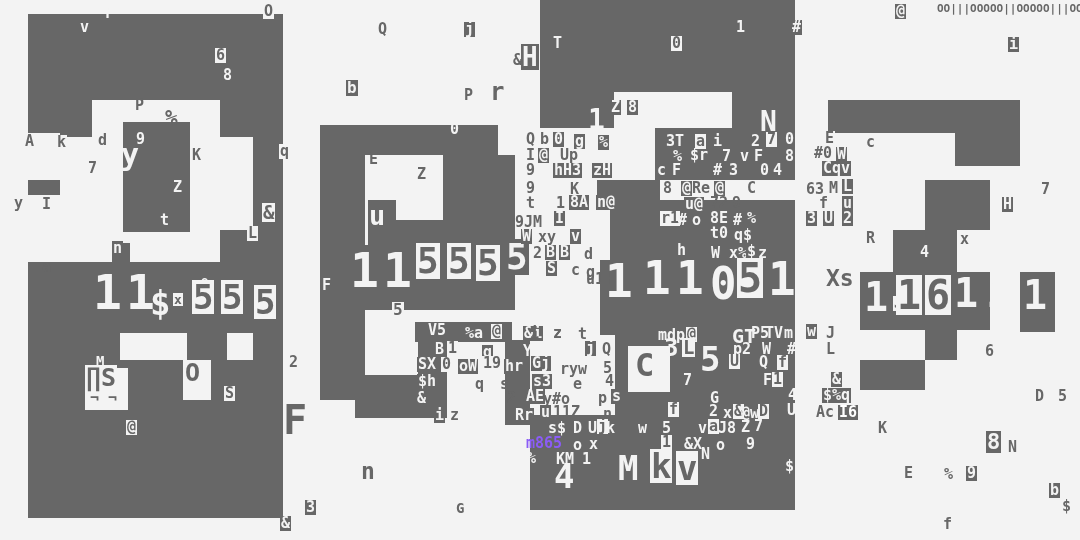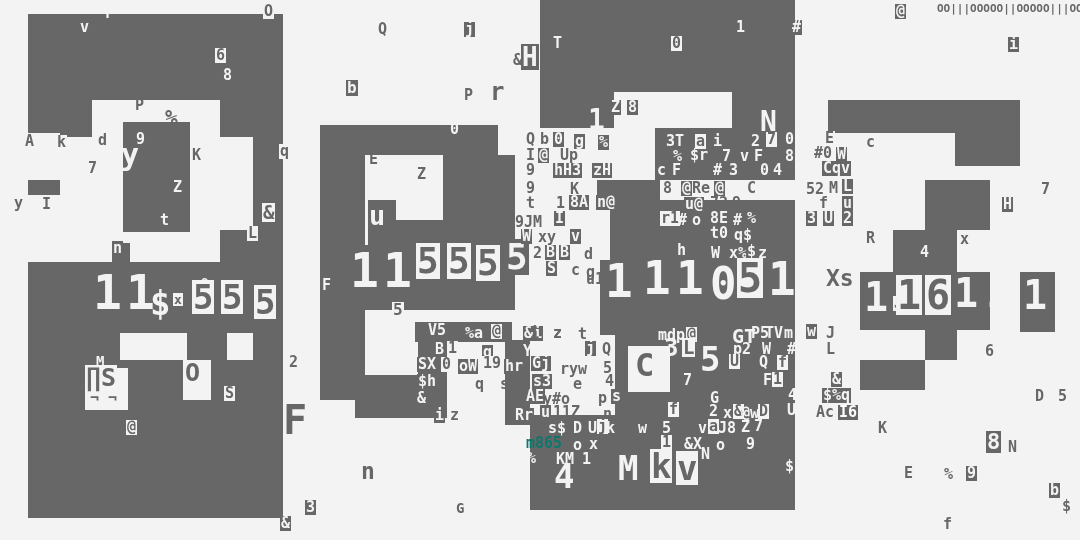--- a/index.html
+++ b/index.html
@@ -287,42 +287,42 @@
       <span class="glyph w" style="left: 588px; top: 421px; font-size: 15px; color: rgb(243, 243, 243);">U</span>
       <span class="glyph gb" style="left: 597px; top: 419px; font-size: 15px; color: rgb(103, 103, 103); background: rgb(243, 243, 243);">j</span>
       <span class="glyph w" style="left: 606px; top: 421px; font-size: 15px; color: rgb(243, 243, 243);">k</span>
       <span class="glyph w" style="left: 638px; top: 421px; font-size: 15px; color: rgb(243, 243, 243);">w</span>
       <span class="glyph w" style="left: 662px; top: 421px; font-size: 15px; color: rgb(243, 243, 243);">5</span>
       <span class="glyph w" style="left: 698px; top: 421px; font-size: 15px; color: rgb(243, 243, 243);">v</span>
       <span class="glyph gb" style="left: 708px; top: 419px; font-size: 15px; color: rgb(103, 103, 103); background: rgb(243, 243, 243);">a</span>
       <span class="glyph w" style="left: 718px; top: 421px; font-size: 15px; color: rgb(243, 243, 243);">J8</span>
       <span class="glyph w" style="left: 741px; top: 420px; font-size: 15px; color: rgb(243, 243, 243);">Z</span>
       <span class="glyph wb" style="left: 753px; top: 419px; font-size: 15px; color: rgb(243, 243, 243); background: rgb(103, 103, 103);">7</span>
-      <span class="glyph w" style="left: 526px; top: 436px; font-size: 15px; color: #0f766e;">m865</span>
+      <span class="glyph w" style="left: 526px; top: 436px; font-size: 15px; color: #8b5cf6;">m865</span>
       <span class="glyph w" style="left: 573px; top: 438px; font-size: 15px; color: rgb(243, 243, 243);">o</span>
       <span class="glyph w" style="left: 589px; top: 437px; font-size: 15px; color: rgb(243, 243, 243);">x</span>
       <span class="glyph gb" style="left: 661px; top: 435px; font-size: 15px; color: rgb(103, 103, 103); background: rgb(243, 243, 243);">1</span>
       <span class="glyph w" style="left: 684px; top: 437px; font-size: 15px; color: rgb(243, 243, 243);">&amp;X</span>
       <span class="glyph w" style="left: 716px; top: 438px; font-size: 15px; color: rgb(243, 243, 243);">o</span>
       <span class="glyph w" style="left: 746px; top: 437px; font-size: 15px; color: rgb(243, 243, 243);">9</span>
       <span class="glyph w" style="left: 527px; top: 451px; font-size: 15px; color: rgb(243, 243, 243);">%</span>
       <span class="glyph w" style="left: 556px; top: 452px; font-size: 15px; color: rgb(243, 243, 243);">KM</span>
       <span class="glyph w" style="left: 582px; top: 452px; font-size: 15px; color: rgb(243, 243, 243);">1</span>
       <span class="glyph w" style="left: 554px; top: 459px; font-size: 34px; color: rgb(243, 243, 243);">4</span>
       <span class="glyph w" style="left: 618px; top: 451px; font-size: 34px; color: rgb(243, 243, 243);">M</span>
       <span class="glyph gb" style="left: 650px; top: 449px; font-size: 34px; color: rgb(103, 103, 103); background: rgb(243, 243, 243);">k</span>
       <span class="glyph gb" style="left: 676px; top: 451px; font-size: 34px; color: rgb(103, 103, 103); background: rgb(243, 243, 243);">v</span>
       <span class="glyph w" style="left: 701px; top: 447px; font-size: 15px; color: rgb(243, 243, 243);">N</span>
       <span class="glyph w" style="left: 785px; top: 459px; font-size: 15px; color: rgb(243, 243, 243);">$</span>
       <span class="glyph gb" style="left: 824px; top: 131px; font-size: 15px; color: rgb(103, 103, 103); background: rgb(243, 243, 243);">E</span>
       <span class="glyph g" style="left: 866px; top: 135px; font-size: 15px; color: rgb(103, 103, 103);">c</span>
       <span class="glyph g" style="left: 814px; top: 146px; font-size: 15px; color: rgb(103, 103, 103);">#0</span>
       <span class="glyph wb" style="left: 836px; top: 147px; font-size: 15px; color: rgb(243, 243, 243); background: rgb(103, 103, 103);">W</span>
       <span class="glyph wb" style="left: 822px; top: 161px; font-size: 15px; color: rgb(243, 243, 243); background: rgb(103, 103, 103);">Cqv</span>
-      <span class="glyph g" style="left: 806px; top: 182px; font-size: 15px; color: rgb(103, 103, 103);">52</span>
+      <span class="glyph g" style="left: 806px; top: 182px; font-size: 15px; color: rgb(103, 103, 103);">63</span>
       <span class="glyph g" style="left: 829px; top: 181px; font-size: 15px; color: rgb(103, 103, 103);">M</span>
       <span class="glyph wb" style="left: 842px; top: 179px; font-size: 15px; color: rgb(243, 243, 243); background: rgb(103, 103, 103);">L</span>
       <span class="glyph g" style="left: 819px; top: 196px; font-size: 15px; color: rgb(103, 103, 103);">f</span>
       <span class="glyph wb" style="left: 842px; top: 196px; font-size: 15px; color: rgb(243, 243, 243); background: rgb(103, 103, 103);">u</span>
       <span class="glyph wb" style="left: 806px; top: 211px; font-size: 15px; color: rgb(243, 243, 243); background: rgb(103, 103, 103);">3</span>
       <span class="glyph wb" style="left: 823px; top: 211px; font-size: 15px; color: rgb(243, 243, 243); background: rgb(103, 103, 103);">U</span>
       <span class="glyph wb" style="left: 842px; top: 211px; font-size: 15px; color: rgb(243, 243, 243); background: rgb(103, 103, 103);">2</span>
       <span class="glyph g" style="left: 866px; top: 231px; font-size: 15px; color: rgb(103, 103, 103);">R</span>
       <span class="glyph g" style="left: 1041px; top: 182px; font-size: 15px; color: rgb(103, 103, 103);">7</span>
       <span class="glyph wb" style="left: 1002px; top: 197px; font-size: 15px; color: rgb(243, 243, 243); background: rgb(103, 103, 103);">H</span>

